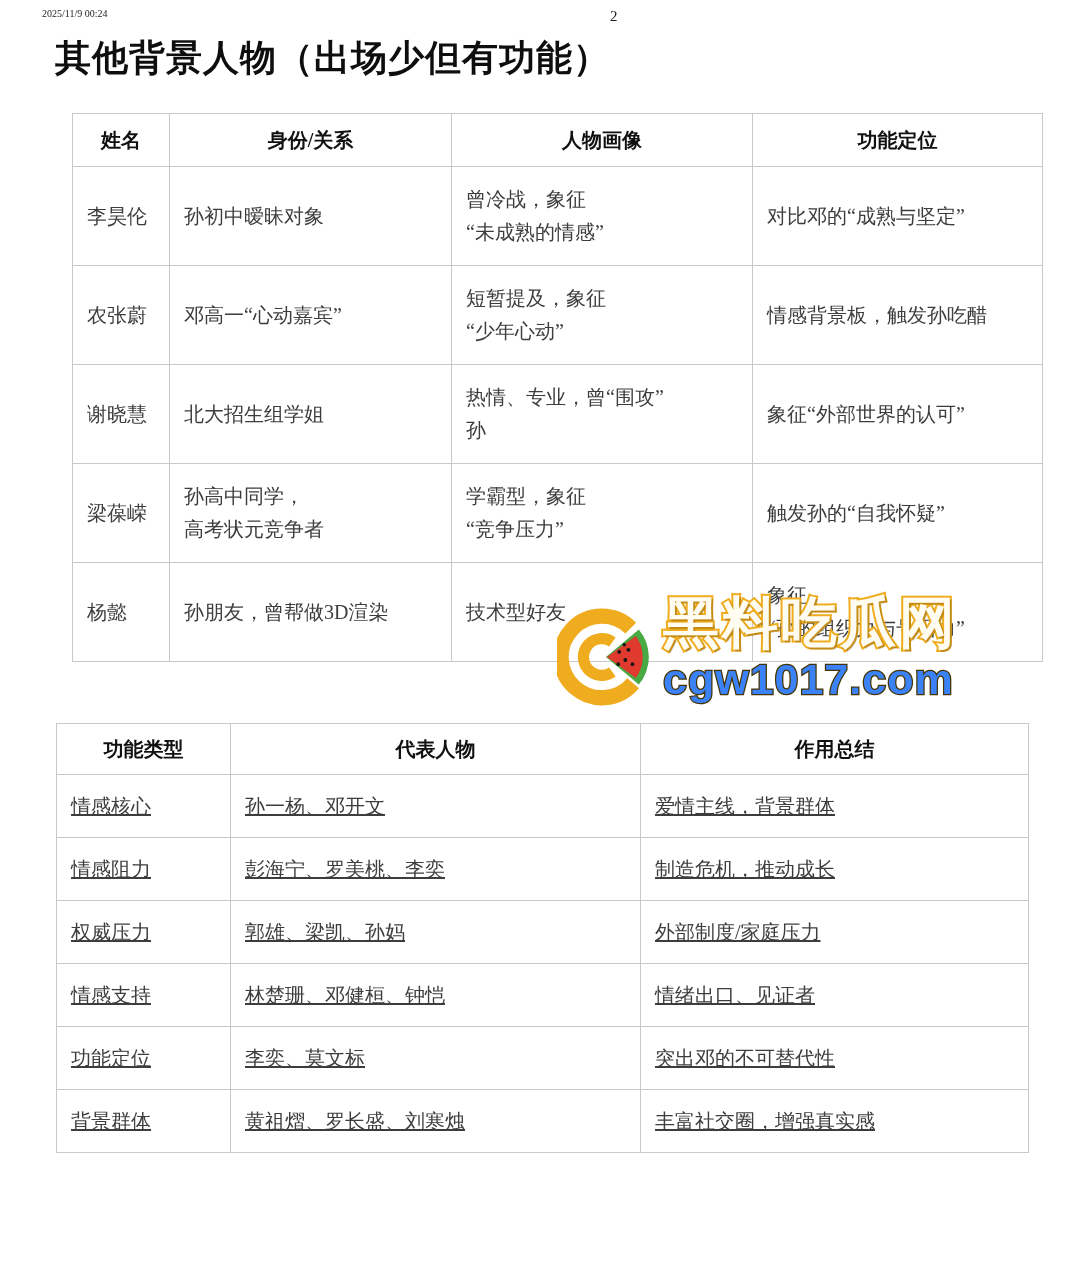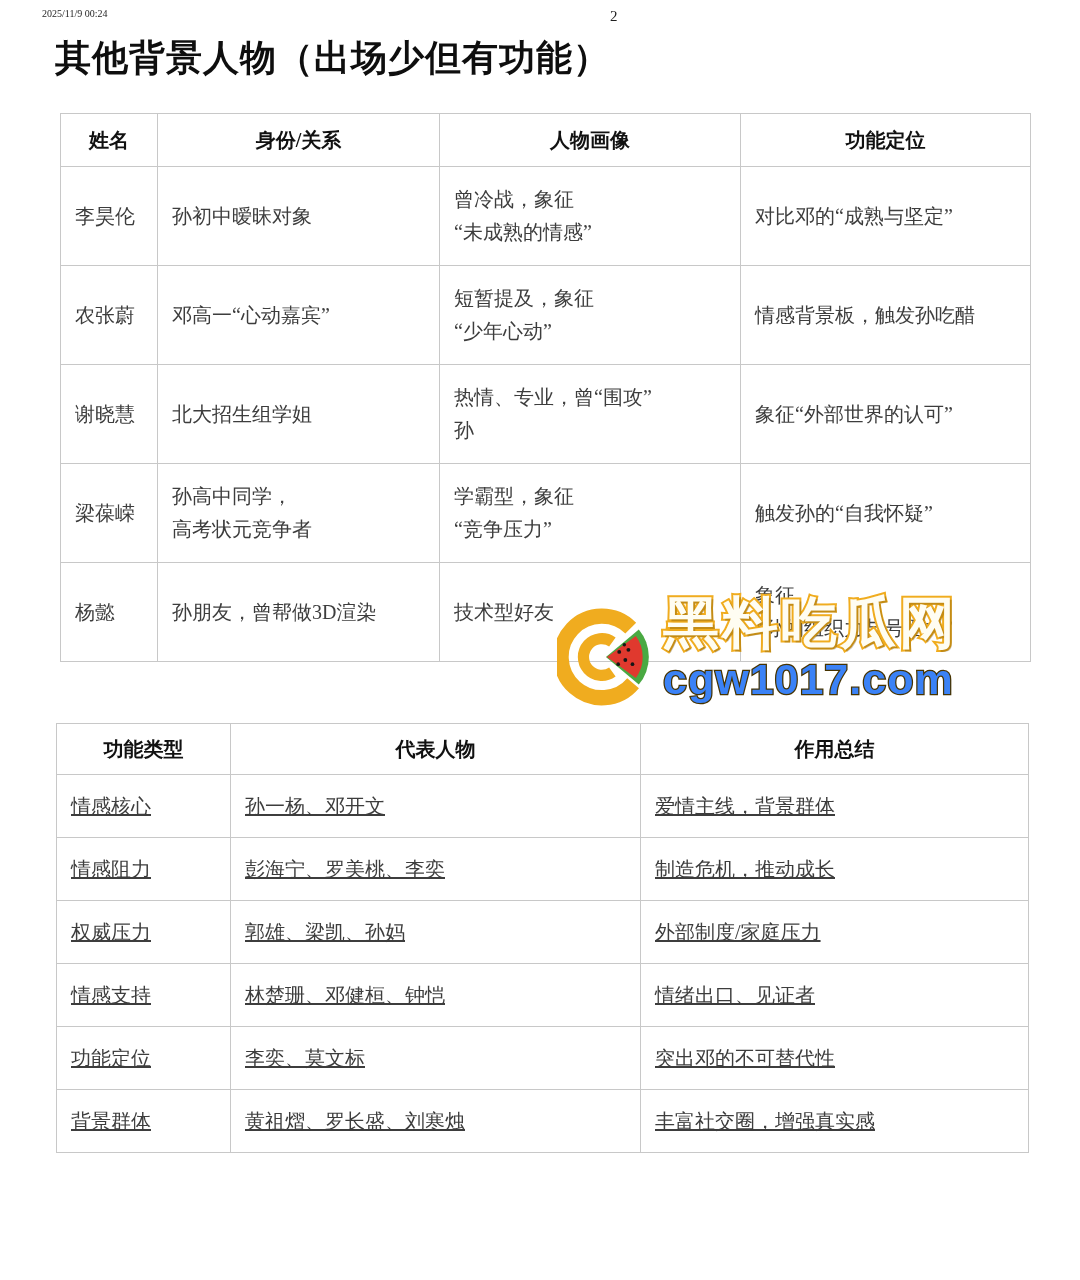--- a/index.html
+++ b/index.html
@@ -6,21 +6,21 @@
   .page{
     position:relative;width:1080px;height:1280px;background:#fff;overflow:hidden;
     font-family:"Liberation Serif","DejaVu Serif",serif;color:#3d3d3d;
   }
   .meta-ts{position:absolute;left:42px;top:8px;font-size:10px;color:#1f1f1f;}
   .meta-page{position:absolute;left:610px;top:8px;font-size:15px;color:#1f1f1f;}
   .sec-title{position:absolute;left:55px;font-size:36px;font-weight:bold;color:#0e0e0e;letter-spacing:1px;white-space:nowrap;}
   .title-1{top:34px;}
   .title-2{top:641px;}
   table{border-collapse:collapse;table-layout:fixed;position:absolute;background:#fff;}
-  .t1{left:60px;top:113px;width:970px;}
+  .t1{left:72px;top:113px;width:970px;}
   .t2{left:56px;top:723px;width:972px;}
   th,td{border:1px solid #c8c8c8;font-weight:normal;}
   th{height:52px;font-size:20px;font-weight:bold;color:#111;text-align:center;vertical-align:middle;padding:0 4px;}
   td{font-size:20px;color:#3d3d3d;text-align:left;vertical-align:middle;
      padding:6px 10px 6px 14px;white-space:pre-line;line-height:1.65;}
   .t1 td{height:86px;}
   .t2 td{height:50px;text-decoration:underline;}
   .t2 th{height:50px;}
   
   .watermark{position:absolute;left:557px;top:592px;display:flex;align-items:flex-start;z-index:5;}

